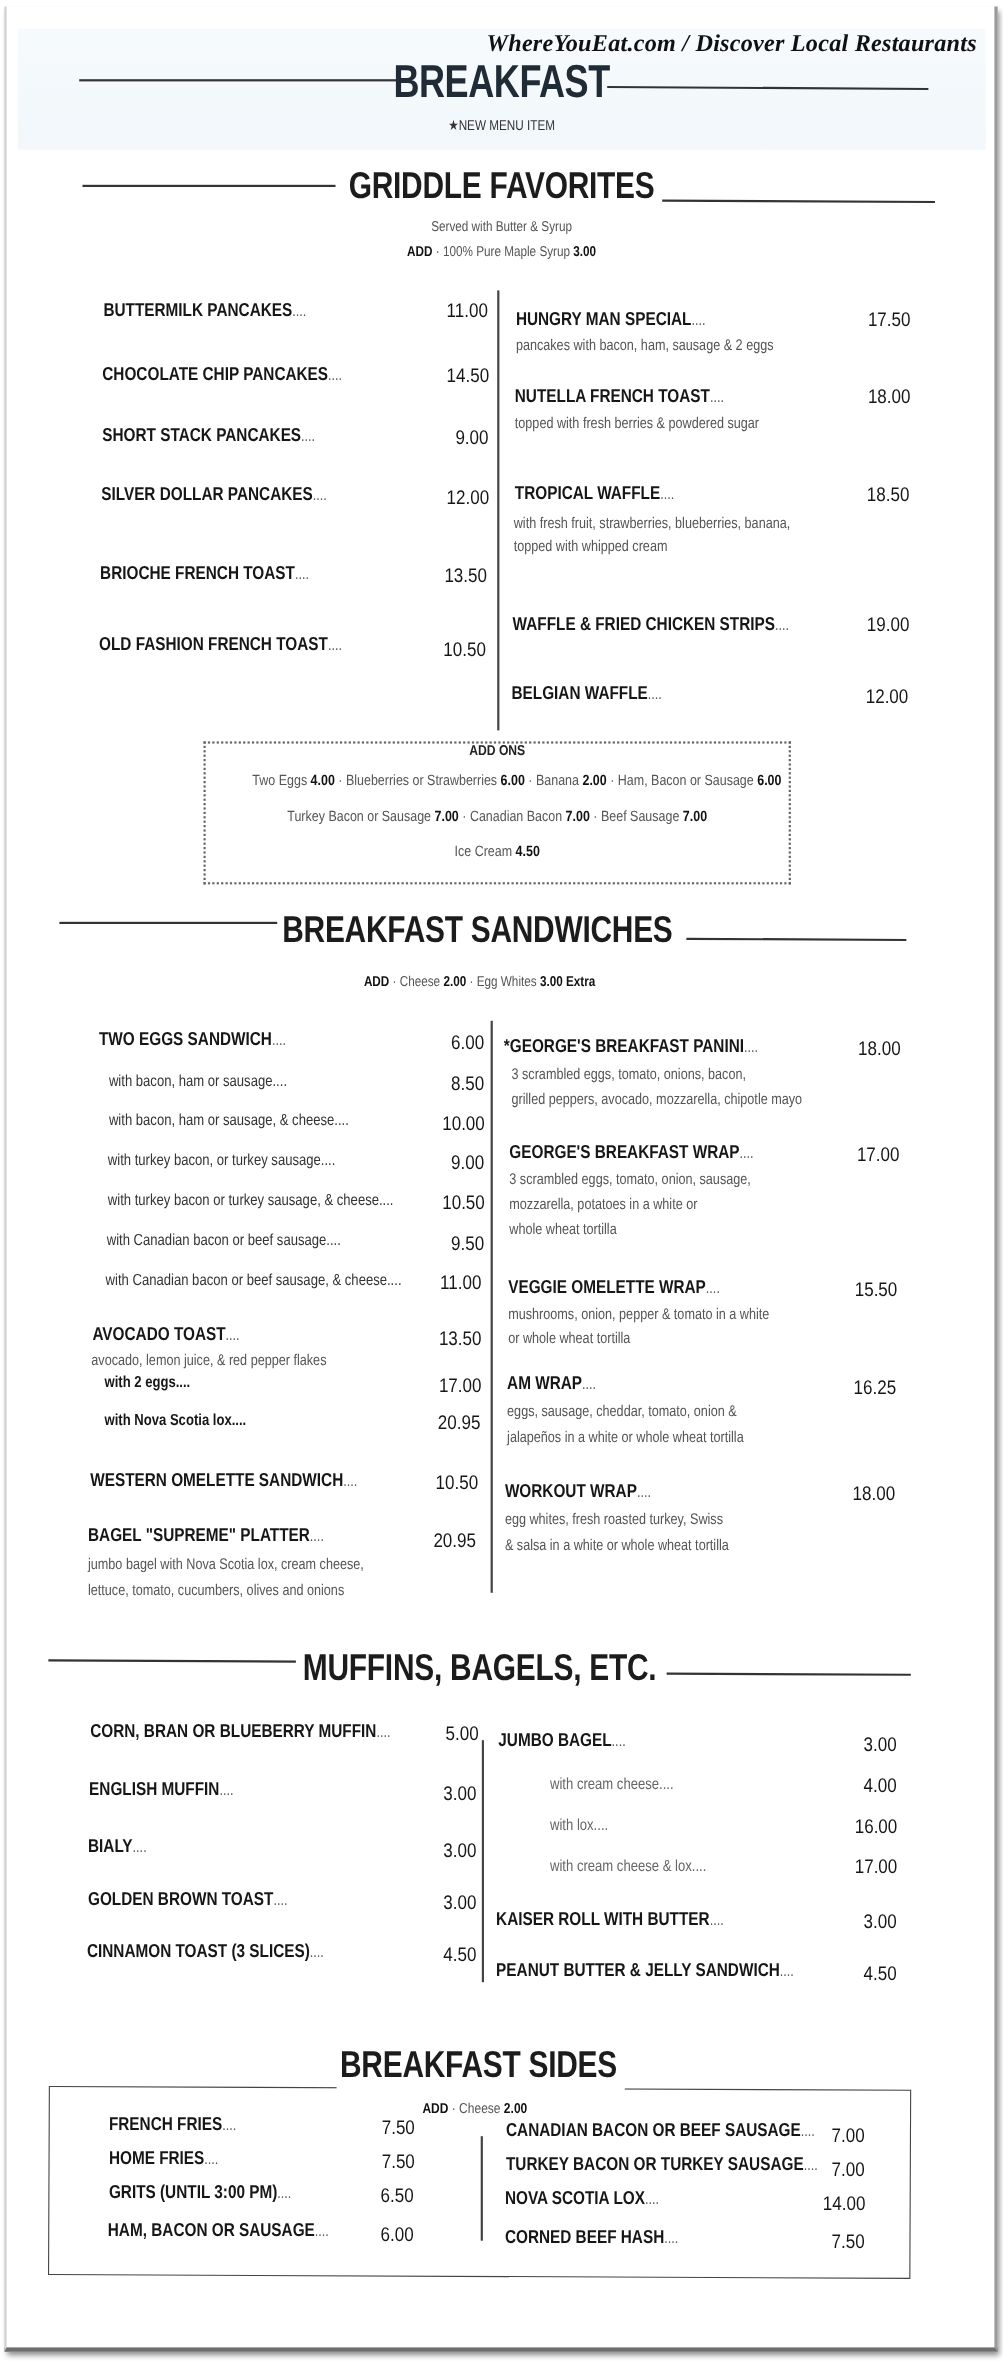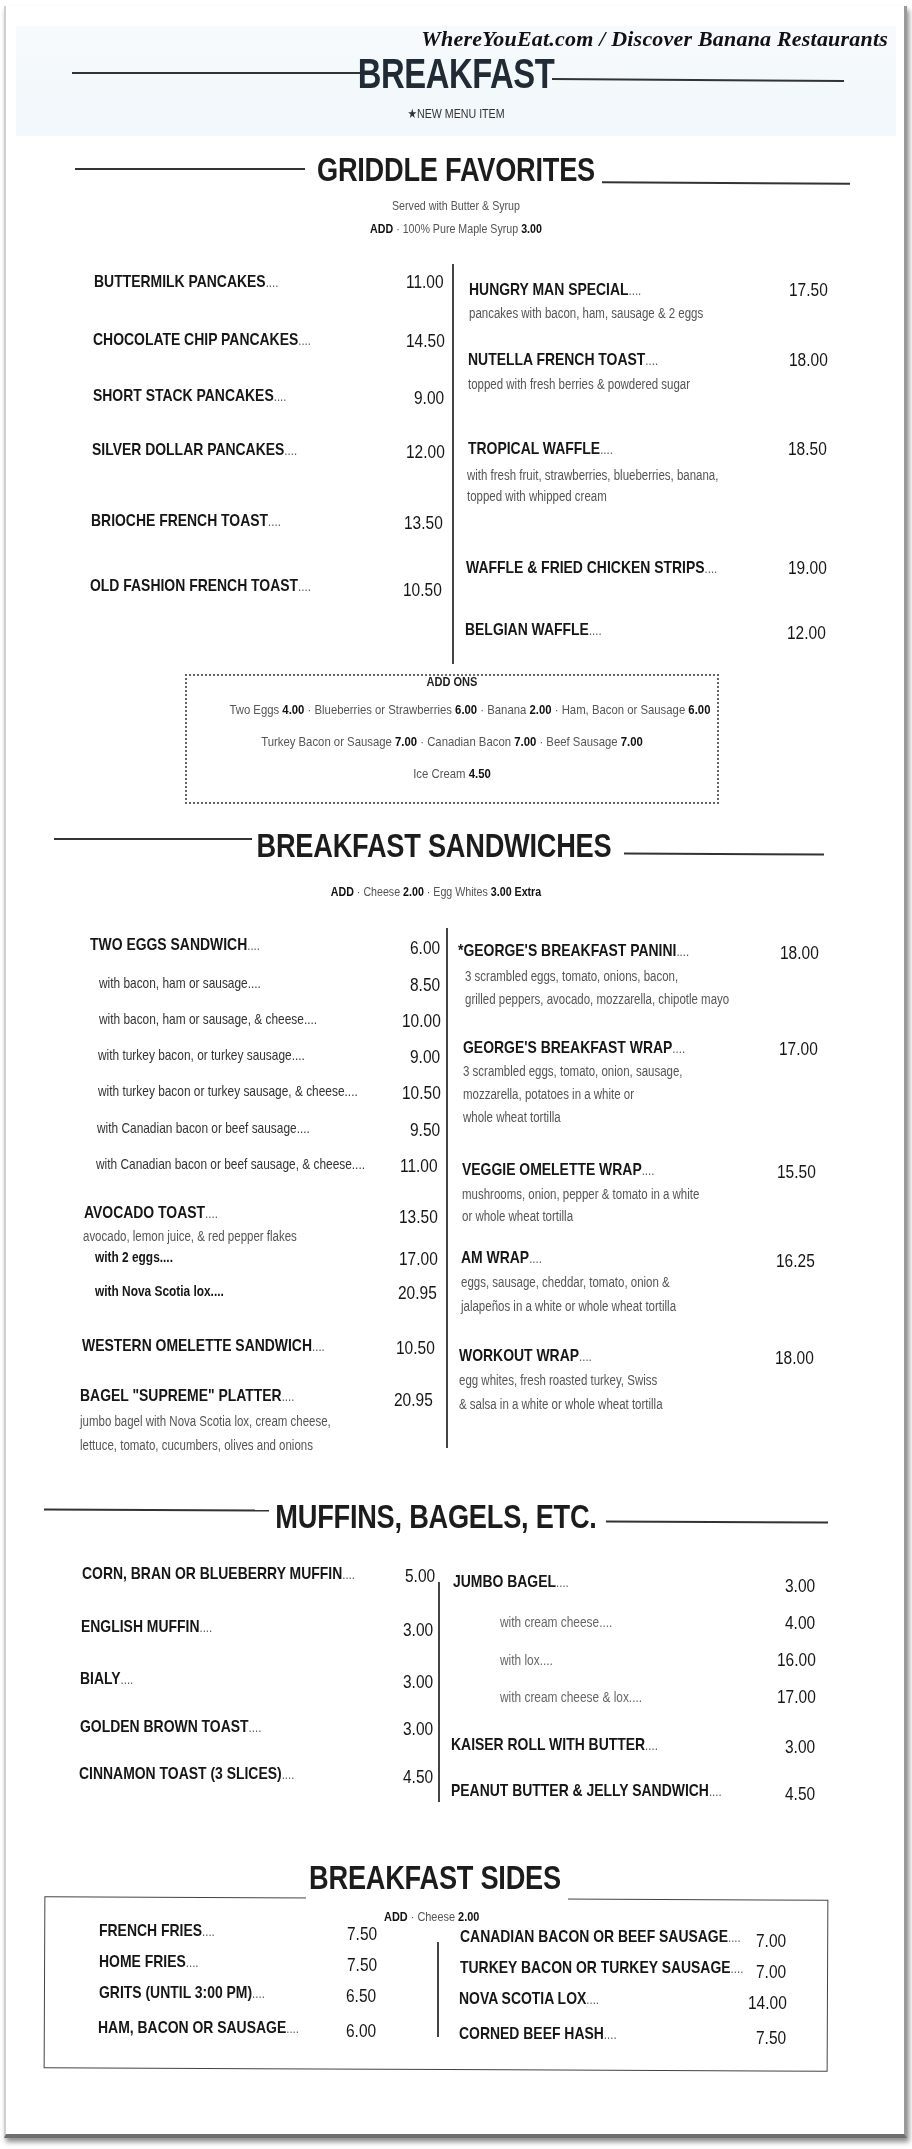--- a/index.html
+++ b/index.html
@@ -49,21 +49,21 @@
   .sides-box { position:absolute; left:44px; top:1898px; width:782px; height:170px; border:1.5px solid #444; transform:rotate(0.25deg); }
   .sides-gap { position:absolute; left:306px; top:1888px; width:262px; height:20px; background:#fff; }
 </style>
 </head>
 <body>
 
 <div class="page">
   <div class="topband"></div>
 </div>
 
-<div class="watermark">WhereYouEat.com / Discover Banana Restaurants</div>
+<div class="watermark">WhereYouEat.com / Discover Local Restaurants</div>
 
 <div class="hrule" style="left:72px;top:72px;width:292px;"></div>
 <div class="hrule" style="left:552px;top:79px;width:292px;transform:rotate(0.35deg);"></div>
 <div class="main-title">BREAKFAST</div>
 <div class="new-item">★NEW MENU ITEM</div>
 
 <div class="hrule" style="left:75px;top:168px;width:230px;"></div>
 <div class="hrule" style="left:602px;top:182px;width:248px;transform:rotate(0.3deg);"></div>
 <div class="sec-title" style="top:150px;">GRIDDLE FAVORITES</div>
 <div class="note" style="top:198px;">Served with Butter &amp; Syrup</div>

